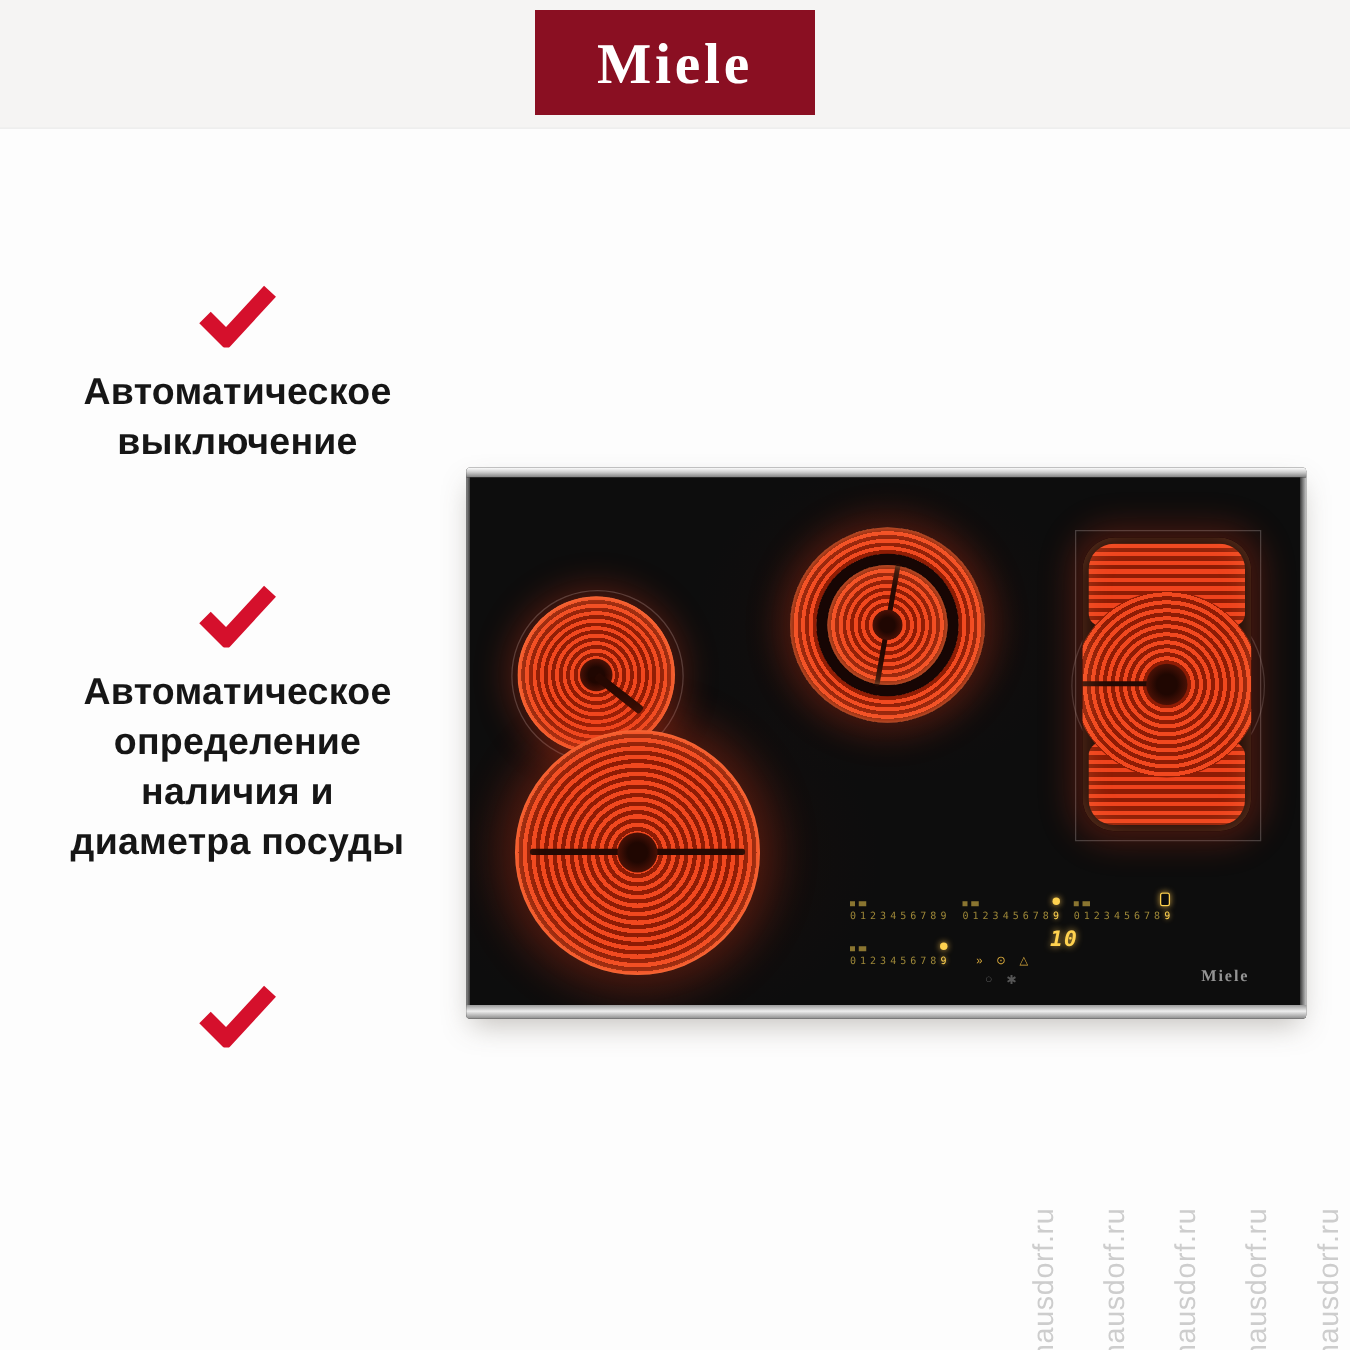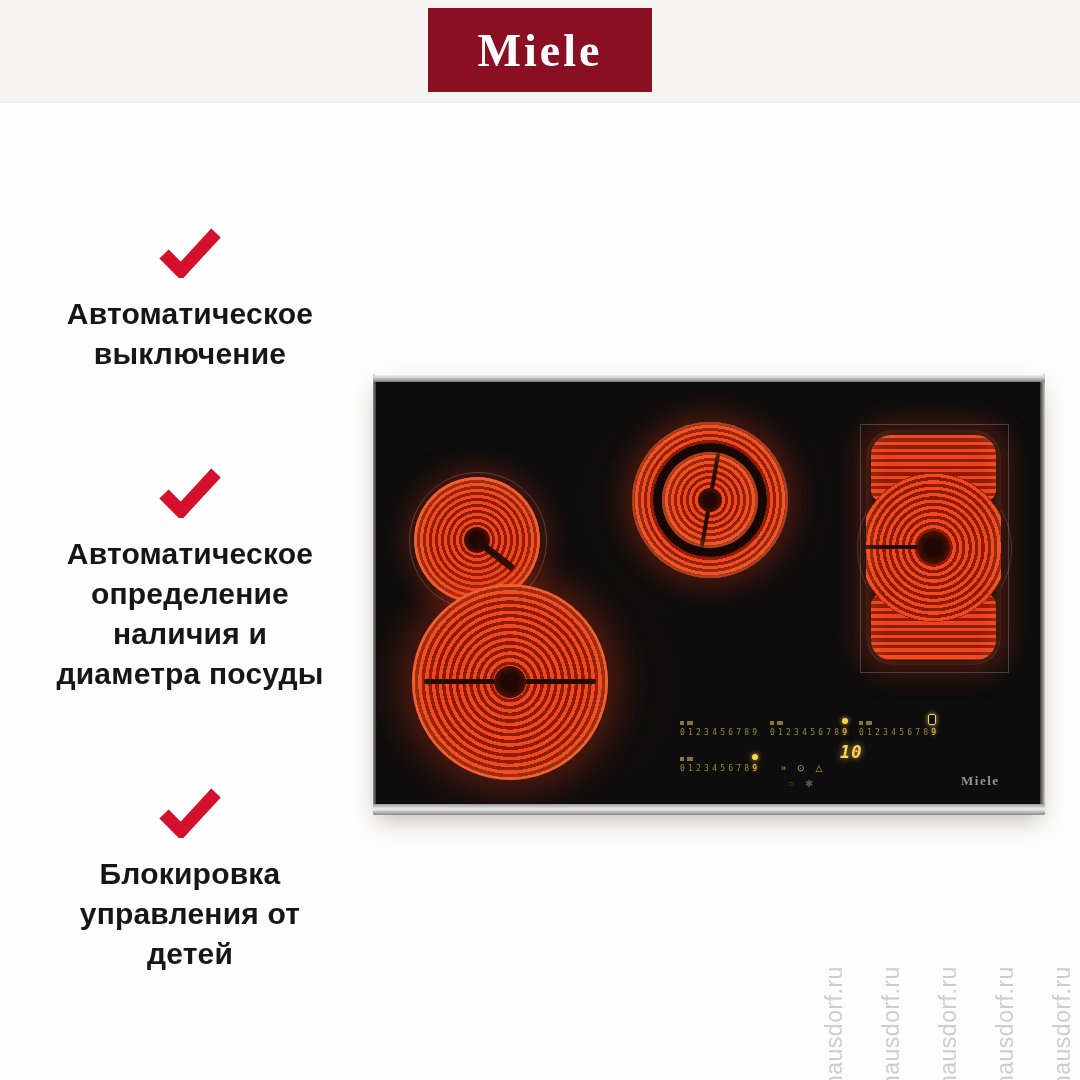--- a/index.html
+++ b/index.html
@@ -118,23 +118,20 @@
     <path d="M6 28 L23 45 L58 7" fill="none" stroke="#d5102c" stroke-width="13"></path>
   </svg>
   <div class="feature-text t2">Автоматическое
 определение
 наличия и
 диаметра посуды</div>
 
   <svg class="check c3" viewBox="0 0 64 52">
     <path d="M6 28 L23 45 L58 7" fill="none" stroke="#d5102c" stroke-width="13"></path>
   </svg>
-  <div class="feature-text t3">Блокировка
-управления от
-детей</div>
 
   <div class="cooktop">
     <div class="trim-top"></div>
     <div class="trim-left"></div>
     <div class="trim-right"></div>
     <div class="glass">
 
       <div class="ring-outline b1-outline"></div>
       <div class="coil b1">
         <div class="hub"></div>

